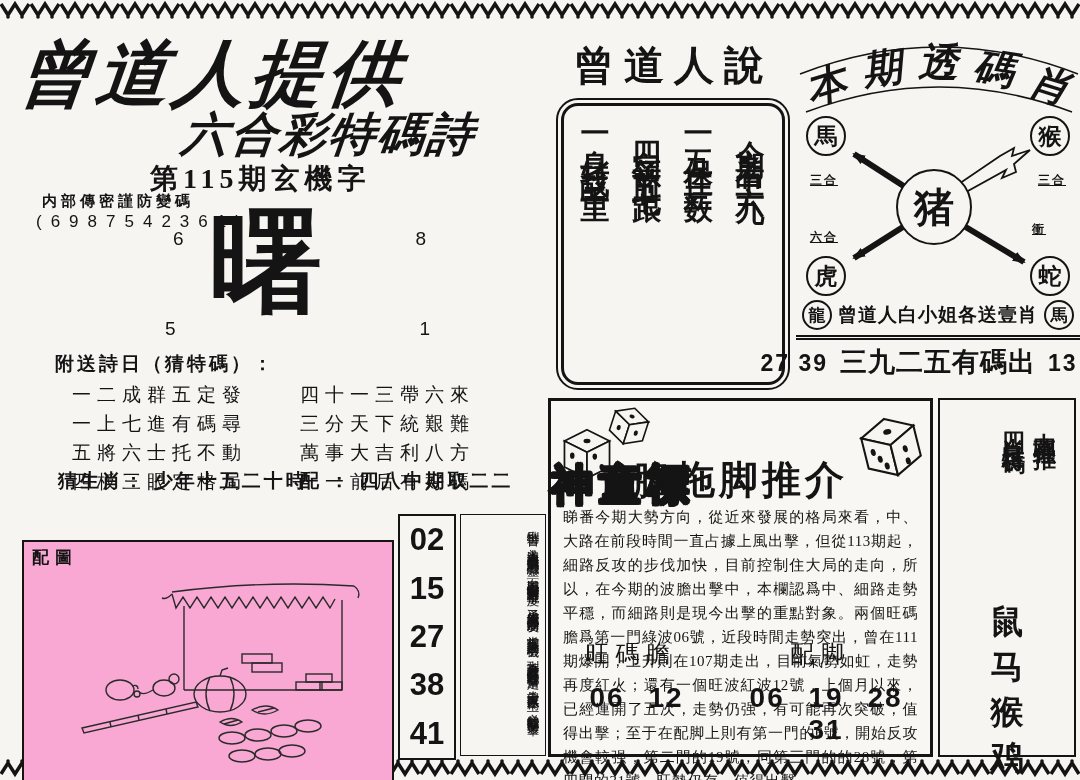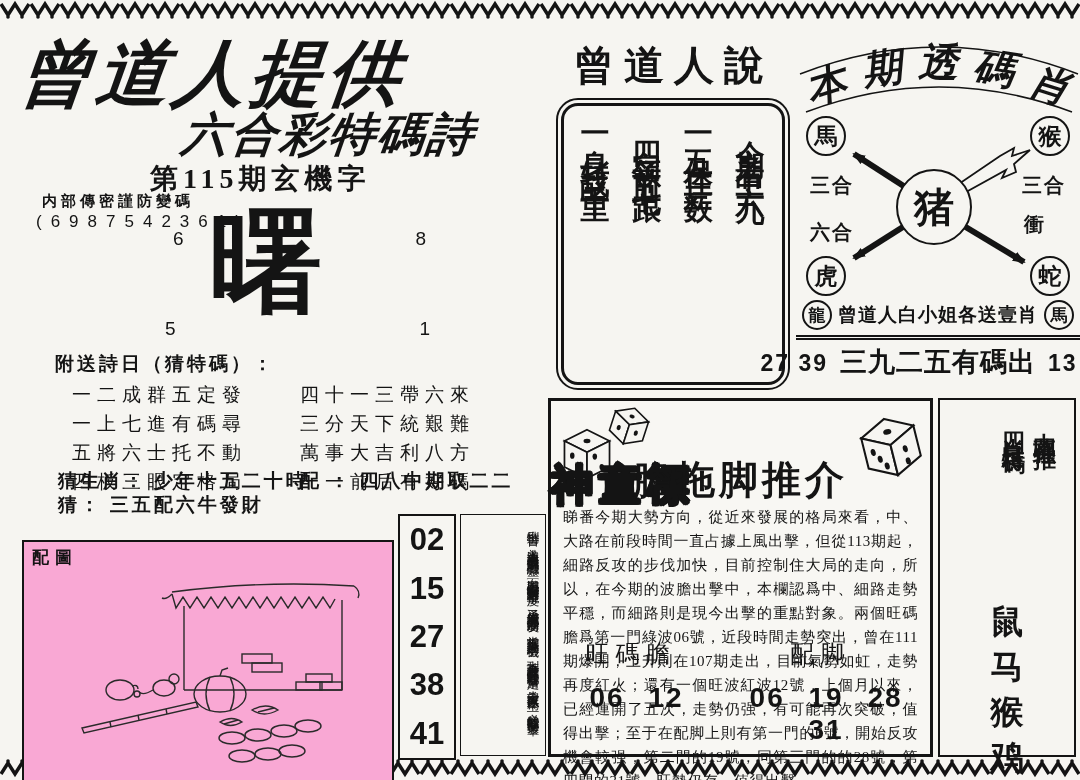--- a/index.html
+++ b/index.html
@@ -51,21 +51,21 @@
   .ct0{left:8px;top:30px;transform:rotate(-17deg);}
   .ct1{left:64px;top:13px;transform:rotate(-9deg);}
   .ct2{left:120px;top:7px;}
   .ct3{left:176px;top:13px;transform:rotate(9deg);}
   .ct4{left:232px;top:30px;transform:rotate(17deg);}
   .diagram{position:absolute;left:798px;top:114px;width:280px;height:184px;}
   .zc{position:absolute;width:36px;height:36px;border:2px solid #141414;border-radius:50%;
     display:flex;align-items:center;justify-content:center;font-size:23px;font-weight:700;background:#f6f5f1;}
   .zc.tl{left:8px;top:2px;} .zc.tr{right:8px;top:2px;} .zc.bl{left:8px;bottom:2px;} .zc.br{right:8px;bottom:2px;}
   .zc.center{left:98px;top:55px;width:72px;height:72px;font-size:40px;border-width:2px;}
-  .alabel{position:absolute;font-size:20px;font-weight:700;letter-spacing:2px;}
+  .alabel{position:absolute;font-size:12px;font-weight:700;letter-spacing:2px;text-decoration:underline;}
   .al-tl{left:12px;top:58px;} .al-tr{right:12px;top:58px;} .al-bl{left:12px;bottom:52px;} .al-br{right:32px;bottom:60px;}
   .gift-line{position:absolute;left:796px;top:300px;width:284px;display:flex;align-items:center;justify-content:center;gap:6px;
     border-bottom:5px double #141414;padding-bottom:5px;box-sizing:border-box;}
   .gift-line .gtxt{font-size:19px;font-weight:800;letter-spacing:1px;white-space:nowrap;}
   .gift-line .gcirc{width:26px;height:26px;border:2px solid #141414;border-radius:50%;display:flex;align-items:center;justify-content:center;font-size:17px;font-weight:700;flex:0 0 auto;}
   .codes-line{position:absolute;left:796px;top:344px;width:284px;display:flex;align-items:baseline;justify-content:center;gap:12px;white-space:nowrap;}
   .codes-line .cnum{font-family:"Liberation Sans","DejaVu Sans",sans-serif;font-size:23px;font-weight:700;letter-spacing:2px;}
   .codes-line .cphrase{font-size:27px;font-weight:700;letter-spacing:1px;}
 
   
@@ -136,21 +136,20 @@
     <div>四板三眼定格局</div>
   </div>
   <div class="poem-col r">
     <div>四十一三帶六來</div>
     <div>三分天下統艱難</div>
     <div>萬事大吉利八方</div>
     <div>一一前后有好碼</div>
   </div>
   <div class="guess-row gz">猜生肖： 少年十五二十時</div>
   <div class="guess-row gp">配 ： 四八中期取二二</div>
-  <div class="guess-row gg">猜： 三五配六牛發財</div>
 
   <div class="picture-box">
     <span class="plabel">配圖</span>
     <svg width="364" height="238" viewBox="0 0 364 238">
       <g stroke="#2a2a2a" fill="none" stroke-width="1.4">
 
         <path d="M148,50 Q240,38 330,44"></path>
         <path d="M148,52 l4,14 7,-11 7,11 7,-11 7,11 7,-11 7,11 7,-11 7,11 7,-11 7,11 7,-11 7,11 7,-11 7,11 7,-11 7,11 7,-11 7,11 7,-11 7,11 7,-11 7,11 5,-9"></path>
         <path d="M148,52 q-6,6 -10,4"></path>
           <path d="M330,44 q7,5 4,12"></path>

